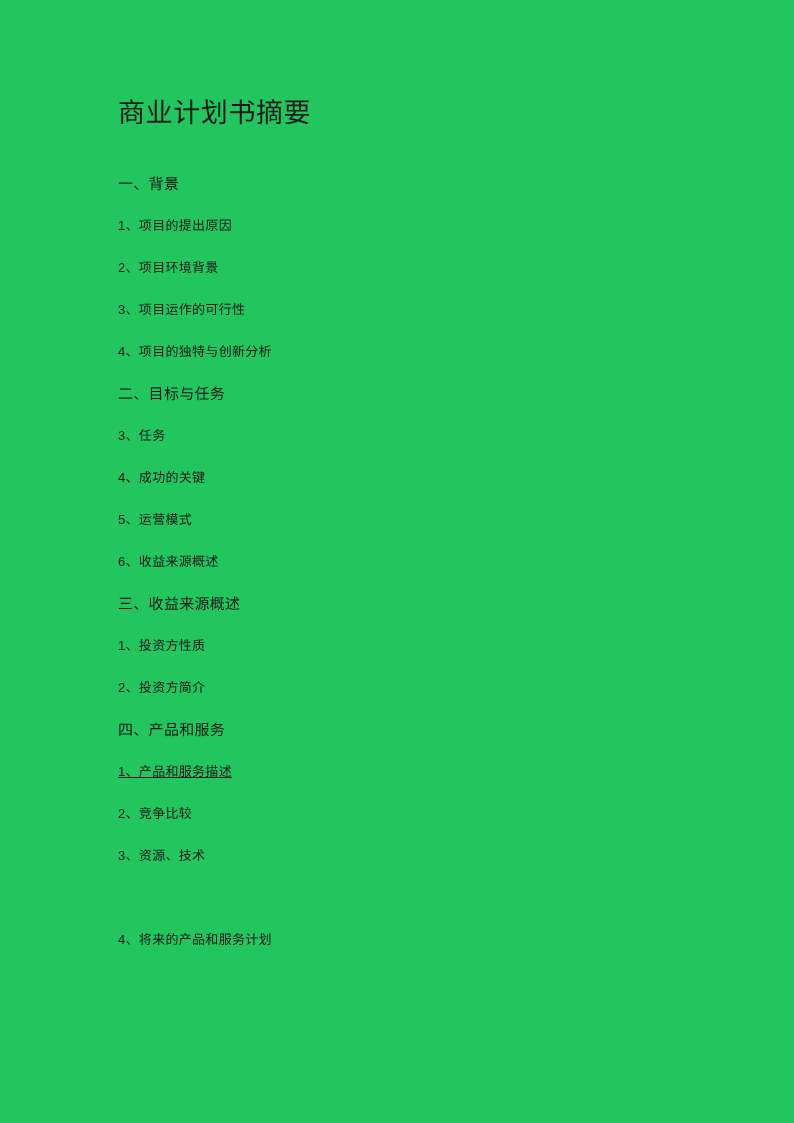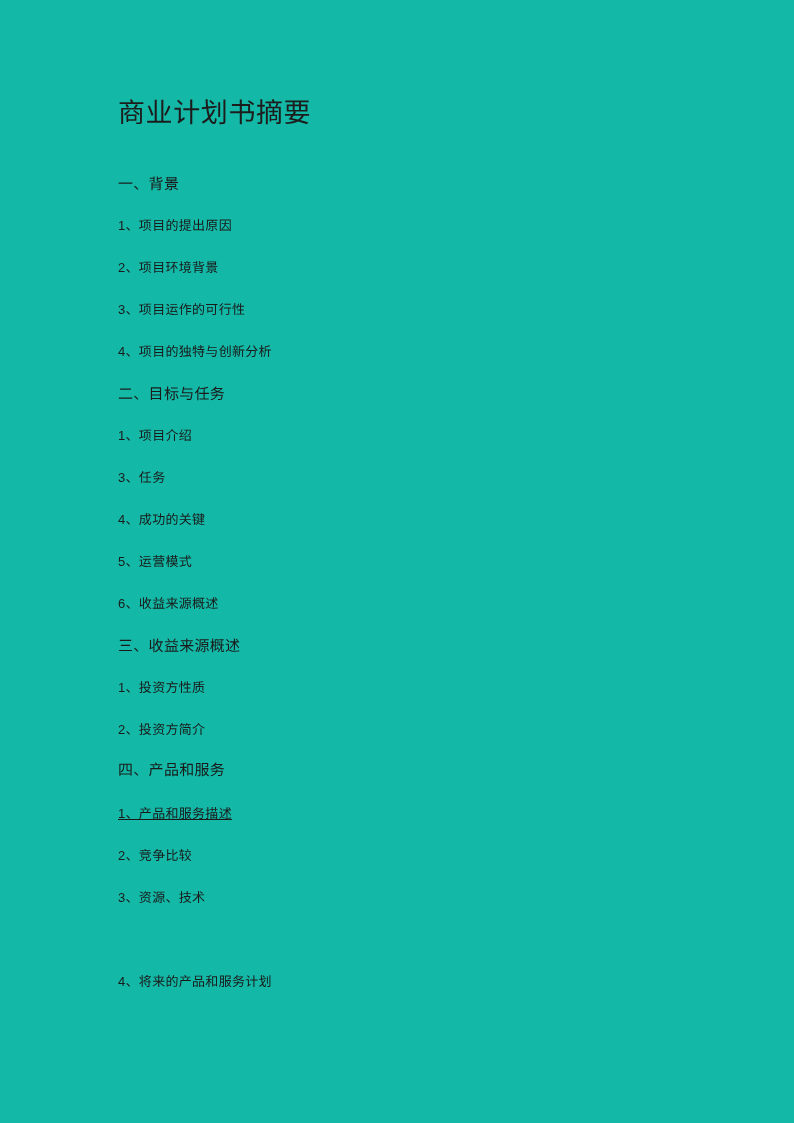--- a/index.html
+++ b/index.html
@@ -70,41 +70,40 @@
   .outline-line.level-1 {
     font-size: 15px;
   }
   .outline-line.level-2 {
     font-size: 13px;
   }
 </style>
 </head>
 <body>
 
-<div id="page" style="background: #14b8a6;">
+<div id="page" style="background: #22c55e;">
   <div id="doc-body">
 
     <h1 class="doc-title">商业计划书摘要</h1>
 
     <ul class="outline" id="outline-list">
         <li class="outline-line level-1" style="color: rgb(26, 26, 26);">一、背景</li>
         <li class="outline-line level-2" style="color: rgb(26, 26, 26);">1、项目的提出原因</li>
         <li class="outline-line level-2" style="color: rgb(26, 26, 26);">2、项目环境背景</li>
         <li class="outline-line level-2" style="color: rgb(26, 26, 26);">3、项目运作的可行性</li>
         <li class="outline-line level-2" style="color: rgb(26, 26, 26);">4、项目的独特与创新分析</li>
         <li class="outline-line level-1" style="color: rgb(26, 26, 26);">二、目标与任务</li>
-        <li class="outline-line level-2" style="color: rgb(26, 26, 26);">1、项目介绍</li>
         <li class="outline-line level-2" style="color: rgb(26, 26, 26);">3、任务</li>
         <li class="outline-line level-2" style="color: rgb(26, 26, 26);">4、成功的关键</li>
         <li class="outline-line level-2" style="color: rgb(26, 26, 26);">5、运营模式</li>
         <li class="outline-line level-2" style="color: rgb(26, 26, 26);">6、收益来源概述</li>
         <li class="outline-line level-1" style="color: rgb(26, 26, 26);">三、收益来源概述</li>
         <li class="outline-line level-2" style="color: rgb(26, 26, 26);">1、投资方性质</li>
         <li class="outline-line level-2" style="color: rgb(26, 26, 26);">2、投资方简介</li>
-        <li class="outline-line level-1" style="color: rgb(26, 26, 26); font-family: Liberation Mono, monospace;">四、产品和服务</li>
+        <li class="outline-line level-1" style="color: rgb(26, 26, 26);">四、产品和服务</li>
         <li class="outline-line level-2" style="color: rgb(26, 26, 26); text-decoration: underline;">1、产品和服务描述</li>
         <li class="outline-line level-2" style="color: rgb(26, 26, 26);">2、竞争比较</li>
         <li class="outline-line level-2" style="color: rgb(26, 26, 26);">3、资源、技术</li>
         <li class="outline-line level-2 gap-before" style="color: rgb(26, 26, 26);">4、将来的产品和服务计划</li>
       </ul>
 
   </div>
 </div>
 
 </body></html>

